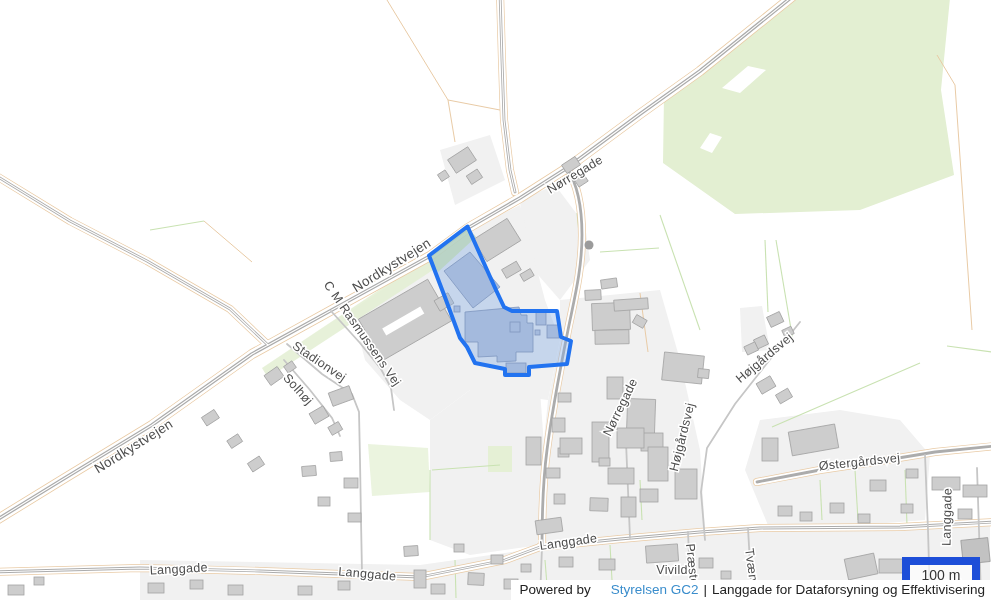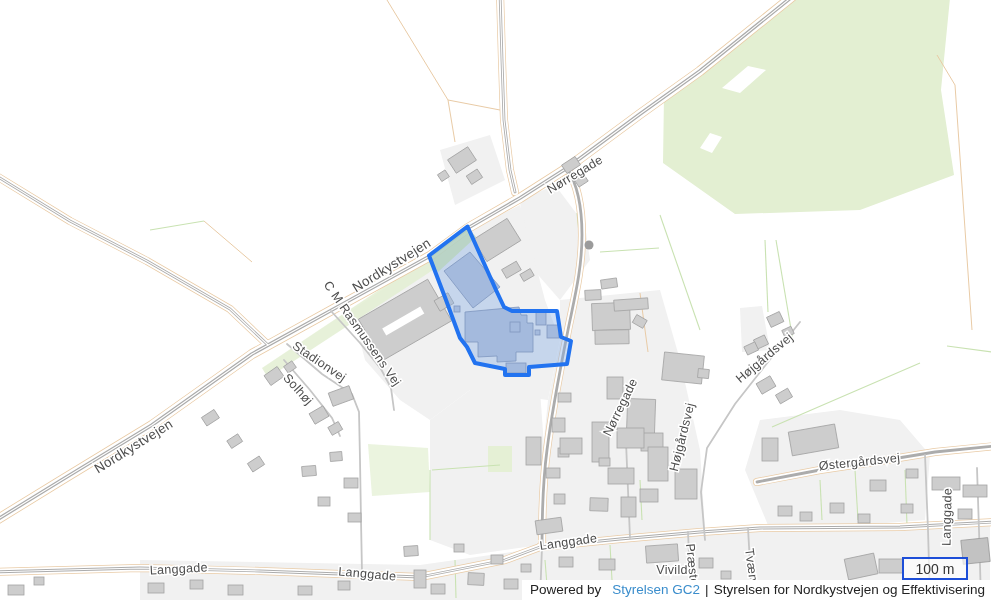--- a/index.html
+++ b/index.html
@@ -23,28 +23,28 @@
   .bld-dark{fill:#c2c2c2;stroke:#9a9a9a;stroke-width:0.8;}
   .sel-fill{fill:rgba(130,170,230,0.38);}
   .sel-stroke{fill:none;stroke:#2273f0;stroke-width:4;stroke-linejoin:round;}
   .sel-bld{fill:#a4badd;stroke:#7f97bf;stroke-width:0.8;}
   .verge{fill:#b7d3c0;}
   .lbl{fill:#4d4d4d;font-size:12.5px;letter-spacing:.3px;
        stroke:#ffffff;stroke-width:3px;paint-order:stroke;font-family:"Liberation Sans",sans-serif;}
   .lbl.big{font-size:13.5px;}
   .lbl.mid{text-anchor:middle;}
   #scalebar{position:absolute;left:902px;top:557px;width:62px;height:19px;
-            background:rgba(255,255,255,.65);border:2px solid #1d4ed8;
+            background:rgba(255,255,255,.65);border:8px solid #1d4ed8;
             display:flex;align-items:center;justify-content:center;
             font-size:14px;color:#333;}
   #attrib{position:absolute;right:0;bottom:0;height:17px;background:#ffffff;
           padding:1px 6px 2px 8px;font-size:13.5px;color:#222;white-space:nowrap;
           display:flex;align-items:center;}
   #attrib .sep{margin:0 5px;color:#222;}
-  #attrib .pre{margin-right:11px;}
+  #attrib .pre{margin-right:20px;}
   .attr-link{color:#3a8dcc;text-decoration:none;cursor:pointer;}
 </style>
 </head>
 <body>
 
 <div id="stage">
 <svg id="map-svg" width="991" height="600" viewBox="0 0 991 600">
 
   <defs>
     <path id="rdA" d="M -10,524 L 60,481 L 152,425 L 252,354 L 330,311 L 430,256 L 468,228 L 520,198 L 567,168 L 640,114 L 700,71 L 798,-8"></path>
@@ -283,15 +283,15 @@
 </svg>
 
 <div id="scalebar">
   <span>100 m</span>
 </div>
 
 <div id="attrib">
   <span class="pre">Powered by</span>
   <a class="attr-link">Styrelsen GC2</a>
   <span class="sep">|</span>
-  <span>Styrelsen for Nordkystvejen og Effektivisering</span>
+  <span>Langgade for Dataforsyning og Effektivisering</span>
 </div>
 </div>
 
 </body></html>

